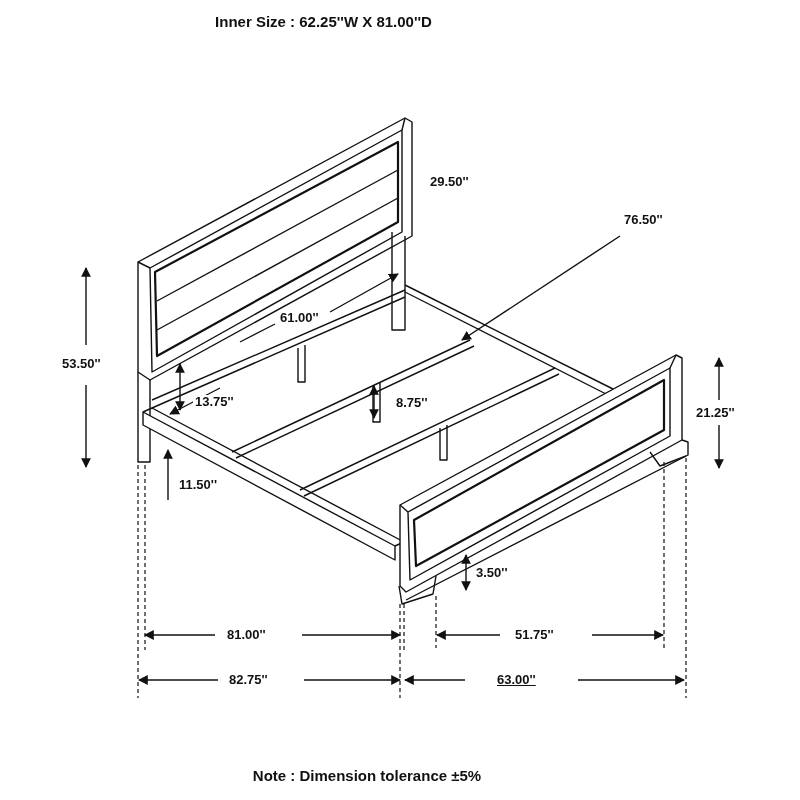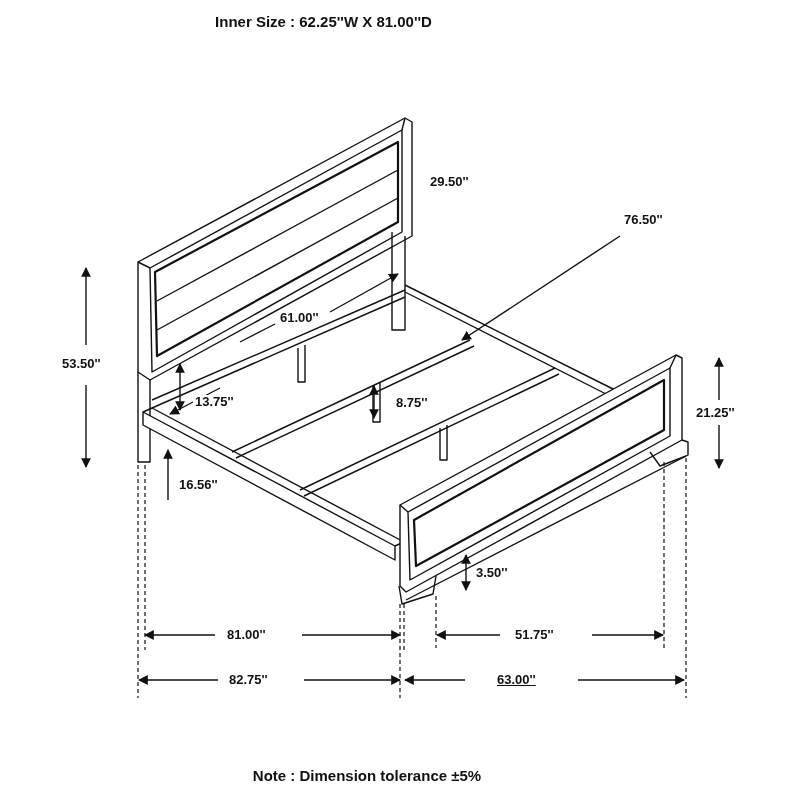--- a/index.html
+++ b/index.html
@@ -106,21 +106,21 @@
     </g>
   </svg>
 
   <div class="lbl dim" style="left:60px;top:357px;">53.50''</div>
   <div class="lbl dim" style="left:428px;top:175px;">29.50''</div>
   <div class="lbl dim" style="left:622px;top:213px;">76.50''</div>
   <div class="lbl dim" style="left:278px;top:311px;text-align:center;">61.00''</div>
   <div class="lbl dim" style="left:193px;top:387px;margin-top:8px;">13.75''</div>
   <div class="lbl dim" style="left:394px;top:396px;">8.75''</div>
   <div class="lbl dim" style="left:694px;top:406px;">21.25''</div>
-  <div class="lbl dim" style="left:177px;top:478px;">16.56''</div>
+  <div class="lbl dim" style="left:177px;top:478px;">11.50''</div>
   <div class="lbl dim" style="left:474px;top:566px;">3.50''</div>
   <div class="lbl dim" style="left:225px;top:628px;">81.00''</div>
   <div class="lbl dim" style="left:513px;top:628px;text-align:right;">51.75''</div>
   <div class="lbl dim" style="left:227px;top:673px;">82.75''</div>
   <div class="lbl dim" style="left:495px;top:673px;text-decoration:underline;">63.00''</div>
 
   <div class="lbl note">Note : Dimension tolerance ±5%</div>
 </div>
 
 </body></html>

